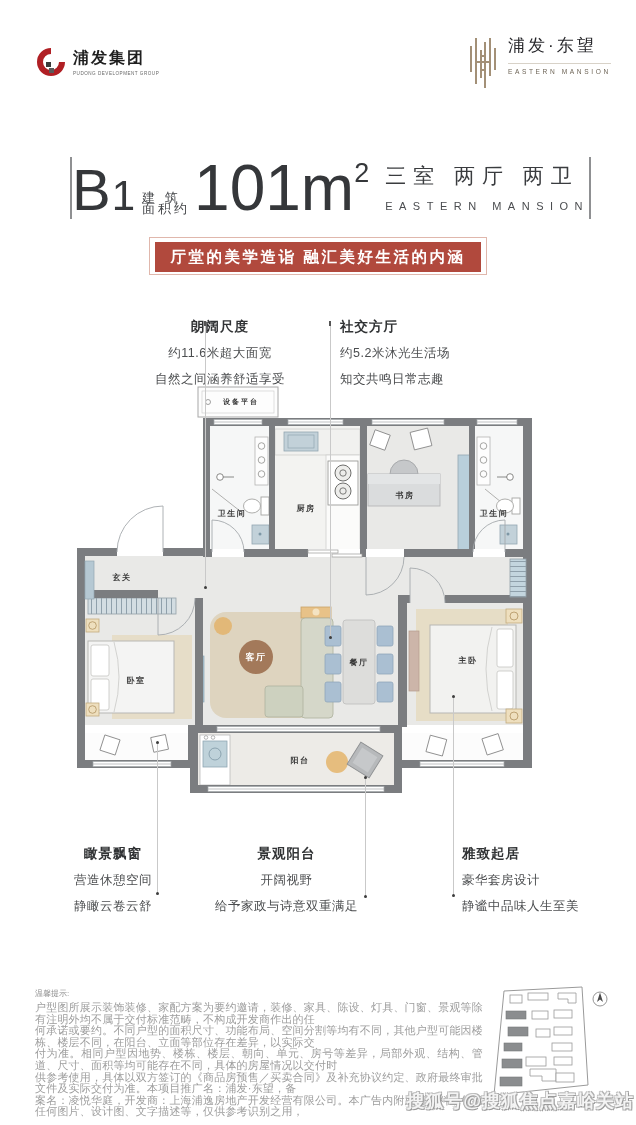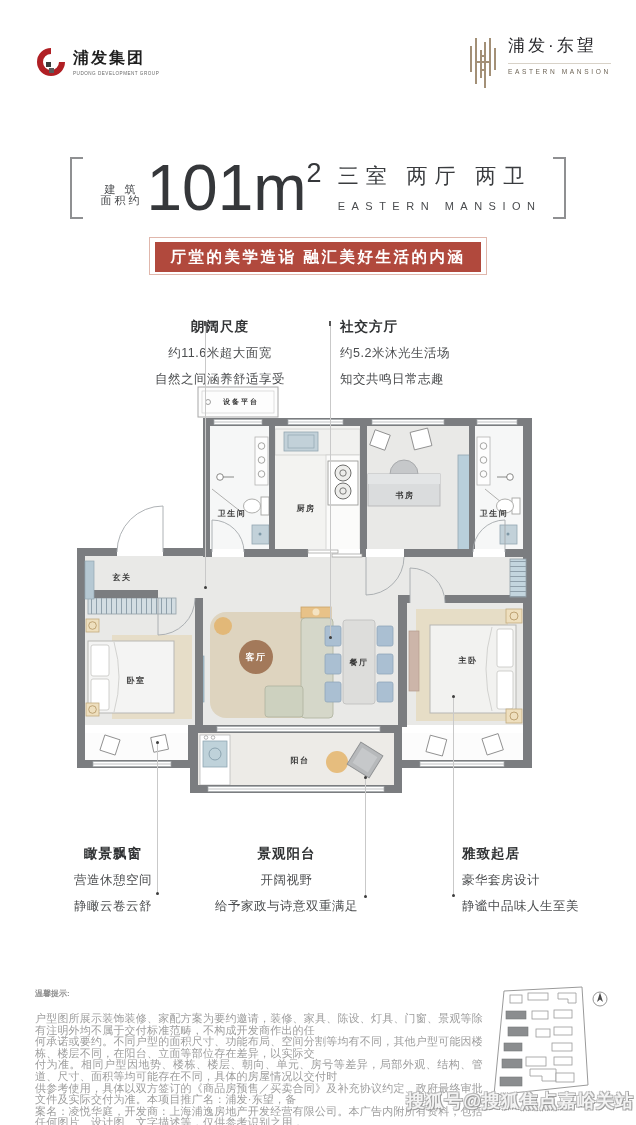--- a/index.html
+++ b/index.html
@@ -15,21 +15,21 @@
   .logo-right .txt .en { font-size:6.6px; color:#6e6557; letter-spacing:2.6px; margin-top:6px; border-top:1px solid #d8d2c8; padding-top:4px; }
 
   
   .title-wrap { position:absolute; left:70px; top:150px; width:496px; height:76px; display:flex; align-items:center; justify-content:space-between; }
   .bracket { width:13px; height:62px; border:2px solid #8f9092; }
   .bracket.l { border-right:none; }
   .bracket.r { border-left:none; }
   .title-core { display:flex; align-items:flex-end; }
   .t-b1 { font-size:58px; font-weight:300; color:#35373a; line-height:0.92; letter-spacing:1px; }
   .t-b1 .one { font-size:42px; }
-  .t-small { font-size:11px; color:#45474a; line-height:11px; letter-spacing:3px; margin:0 4px 10px 6px; white-space:nowrap;text-align:center; }
+  .t-small { font-size:13px; color:#45474a; line-height:11px; letter-spacing:3px; margin:0 4px 2px 6px; white-space:nowrap; }
   .t-area { font-size:64px; font-weight:300; color:#35373a; line-height:0.88; }
   .t-sup { font-size:27px; font-weight:300; color:#35373a; vertical-align:28px; }
   .t-right { margin-left:16px; margin-bottom:4px; }
   .t-layout { font-size:21px; color:#3a3c3f; letter-spacing:7px; white-space:nowrap; }
   .t-en { font-size:11px; color:#4a4c4f; letter-spacing:6.5px; margin-top:10px; white-space:nowrap; }
 
   
   .banner { position:absolute; left:155px; top:242px; width:326px; height:30px; background:#b1493d; color:#fff;
             font-size:15.5px; font-weight:bold; letter-spacing:2.5px; text-align:center; line-height:30px; }
 
@@ -44,21 +44,21 @@
 
   
   .plan { position:absolute; left:60px; top:385px; width:535px; height:445px; }
   .room-label { position:absolute; transform:translate(-50%,-50%); font-size:8px; font-weight:600; color:#3a3a3a;
                 letter-spacing:1.5px; white-space:nowrap; z-index:4; }
   .room-label.light { color:#ffffff; font-size:9px; }
   .room-label.tiny { font-size:7px; font-weight:600; letter-spacing:2px; }
 
   
   .disc { position:absolute; left:35px; top:988px; width:448px; }
-  .disc .dt { font-size:8px; font-weight:bold; color:#8e8e8e; margin-bottom:14px; }
+  .disc .dt { font-size:8px; font-weight:normal; color:#8e8e8e; margin-bottom:3px; }
   .disc .dl { font-size:11px; color:#9d9d9d; line-height:11.6px; text-align:justify; letter-spacing:0.2px; }
 
   
   .siteplan { position:absolute; left:490px; top:985px; }
   .watermark { position:absolute; right:2px; top:1089px; font-size:18px; font-weight:bold; letter-spacing:1px;
                color:#f4f4f4; text-shadow:1px 1px 0 #9a9a9a,-1px -1px 0 #c3c3c3,1px -1px 0 #b0b0b0,-1px 1px 0 #b0b0b0; z-index:9; }
 </style>
 </head>
 <body>
 
@@ -85,20 +85,21 @@
     </svg>
     <div class="txt">
       <div class="cn">浦发·东望</div>
       <div class="en">EASTERN MANSION</div>
     </div>
   </div>
 
   <div class="title-wrap">
     <div class="bracket l"></div>
     <div class="title-core">
+      <div class="t-b1"><span>B</span><span class="one">1</span></div>
       <div class="t-small">
         <div>建 筑</div>
         <div>面积约</div>
       </div>
       <div class="t-area"><span>101m</span><span class="t-sup">2</span></div>
       <div class="t-right">
         <div class="t-layout">三室 两厅 两卫</div>
         <div class="t-en">EASTERN MANSION</div>
       </div>
     </div>

